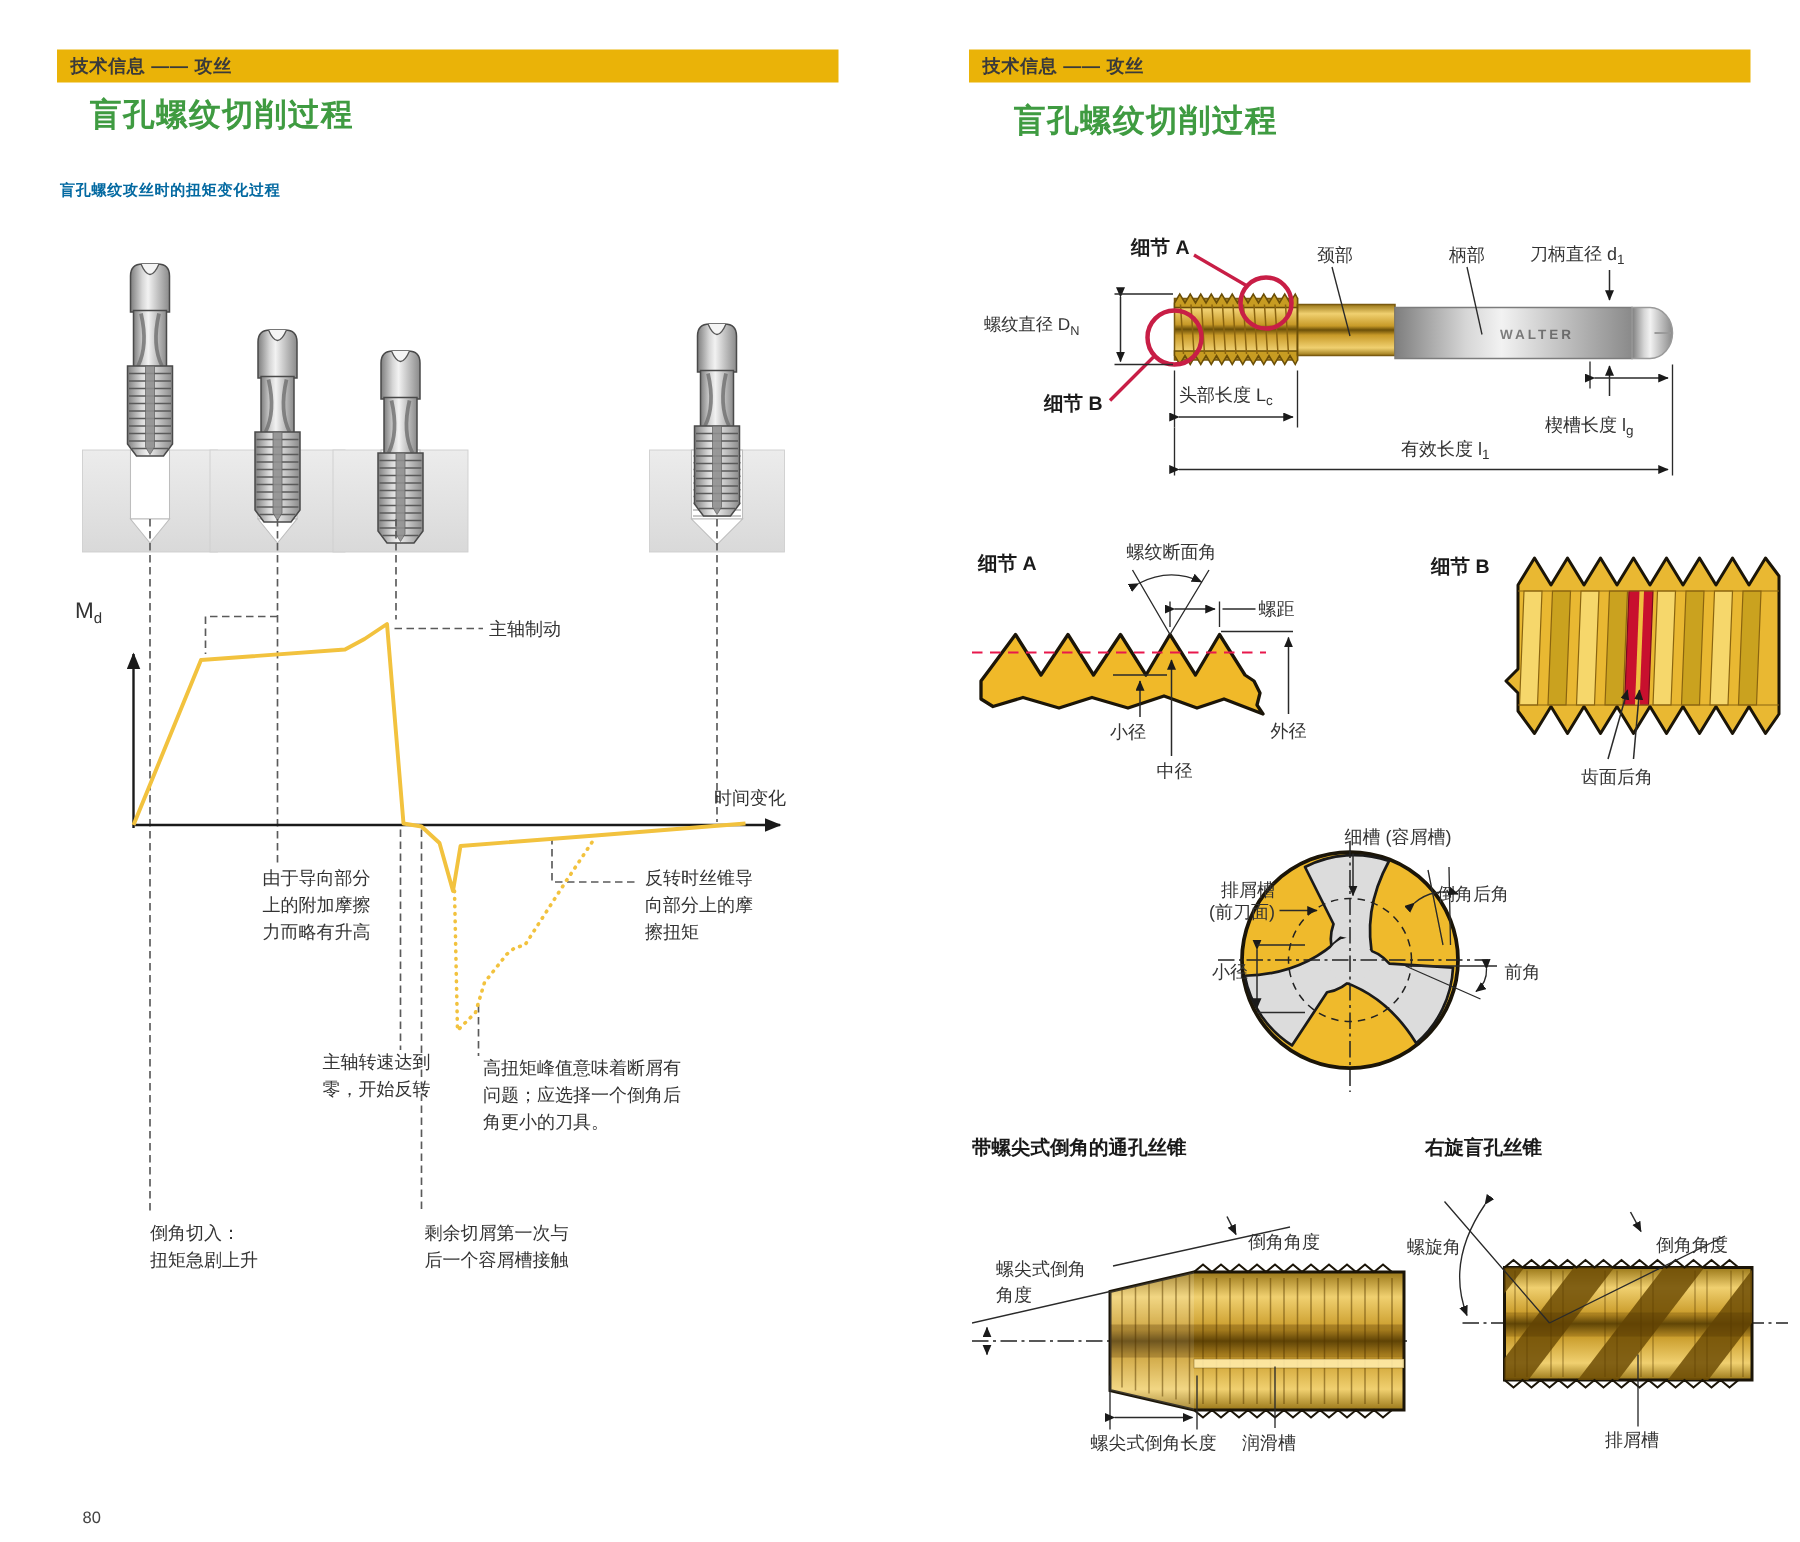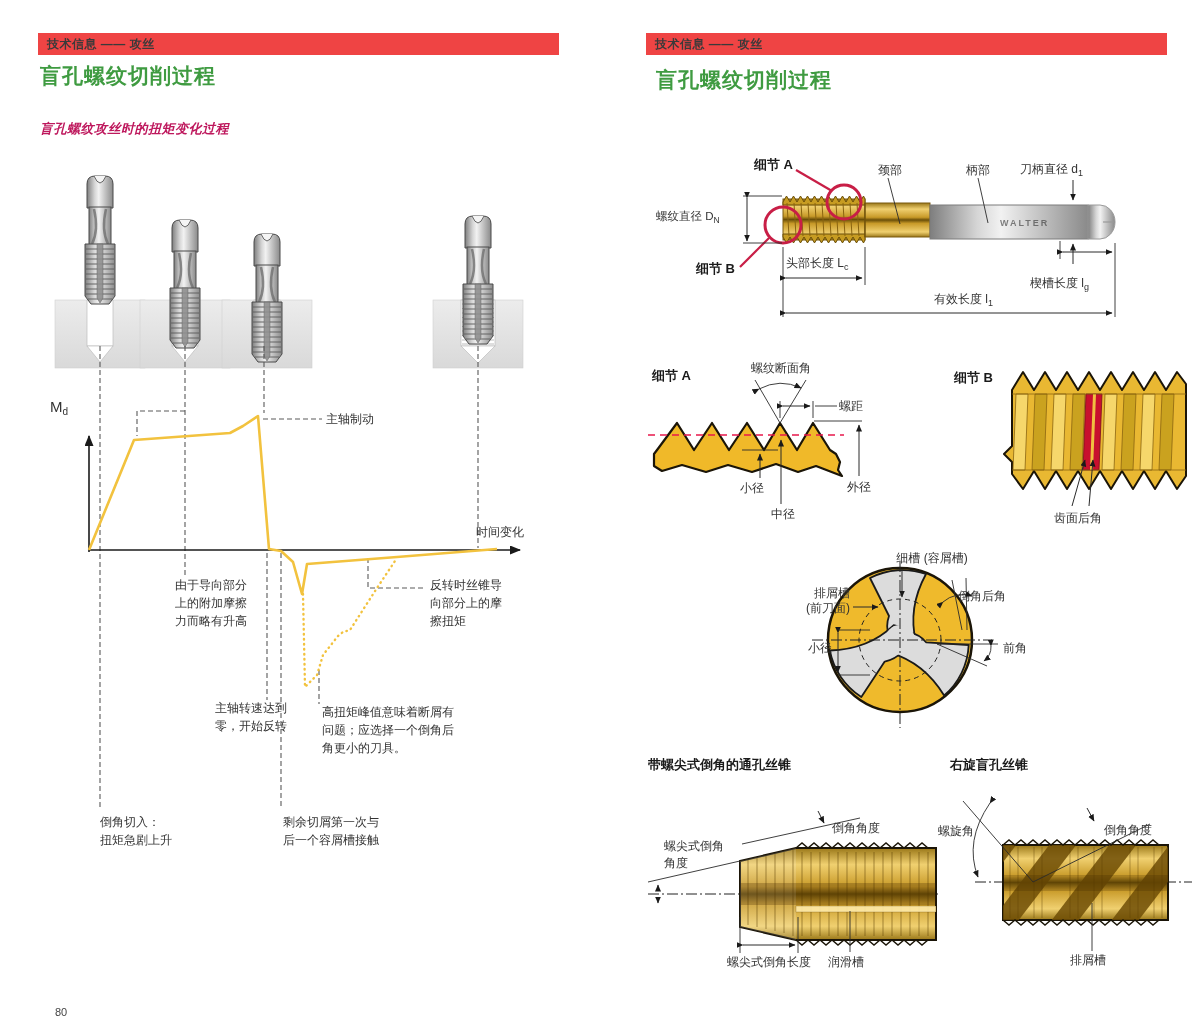--- a/index.html
+++ b/index.html
@@ -1,22 +1,22 @@
 <!DOCTYPE html>
 <html><head>
 <meta charset="utf-8">
 <style>
   html,body{margin:0;padding:0;}
   body{width:1200px;height:1028px;background:#ffffff;position:relative;overflow:hidden;
        font-family:"Liberation Sans",sans-serif;color:#333;}
   .abs{position:absolute;}
-  .hdrbar{width:521px;height:22px;background:#ef4444;font-size:12px;font-weight:bold;
+  .hdrbar{width:521px;height:22px;background:#eab308;font-size:12px;font-weight:bold;
           color:#3a3a3a;line-height:22px;padding-left:9px;box-sizing:border-box;letter-spacing:.5px;}
-  .ptitle{font-size:21px;font-weight:bold;color:#3f9b41;letter-spacing:1px;}
-  .psub{font-size:13px;font-weight:bold;color:#be185d;letter-spacing:.5px;font-style:italic;}
+  .ptitle{font-size:21px;font-weight:bold;color:#3f9b41;letter-spacing:1px;margin-left:20px;}
+  .psub{font-size:10px;font-weight:bold;color:#0369a1;letter-spacing:.5px;}
   .pgnum{font-size:11px;color:#444;margin-top:20px;}
   svg text{font-family:"Liberation Sans",sans-serif;fill:#333;}
   .lbl{font-size:12px;}
   .lblb{font-size:13px;font-weight:bold;fill:#1a1a1a;}
   .dim{stroke:#2a2a2a;stroke-width:1;fill:none;}
   .thin{stroke:#2a2a2a;stroke-width:0.9;fill:none;}
   .dash{stroke:#5a5a5a;stroke-width:1.1;fill:none;stroke-dasharray:5 3;}
 </style>
 </head>
 <body>

